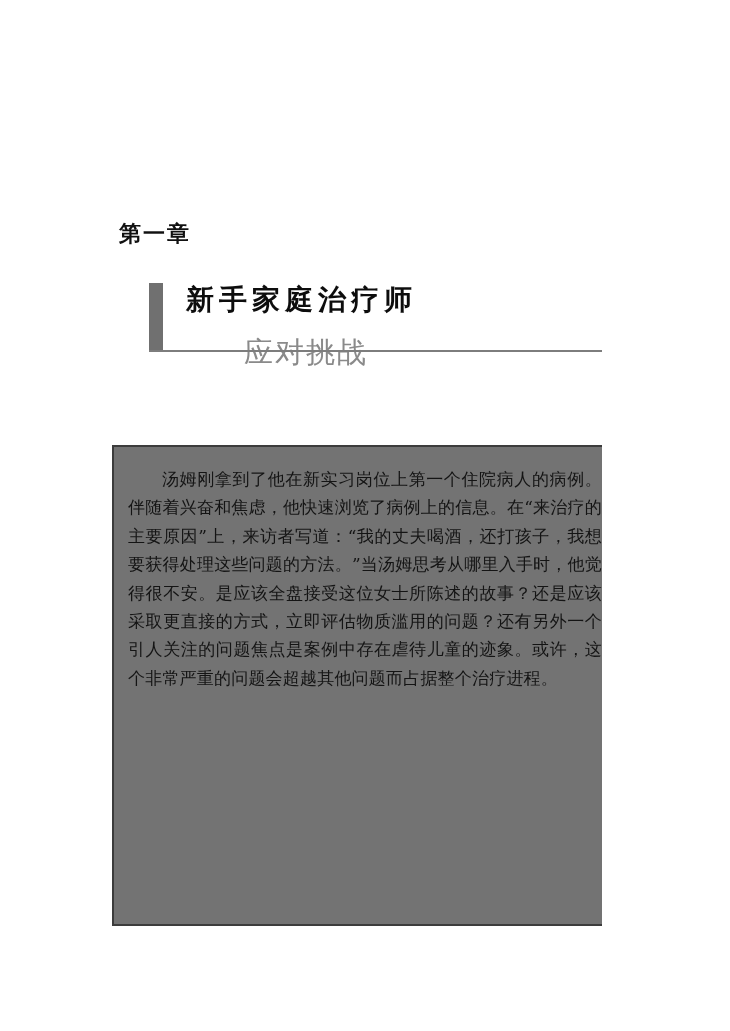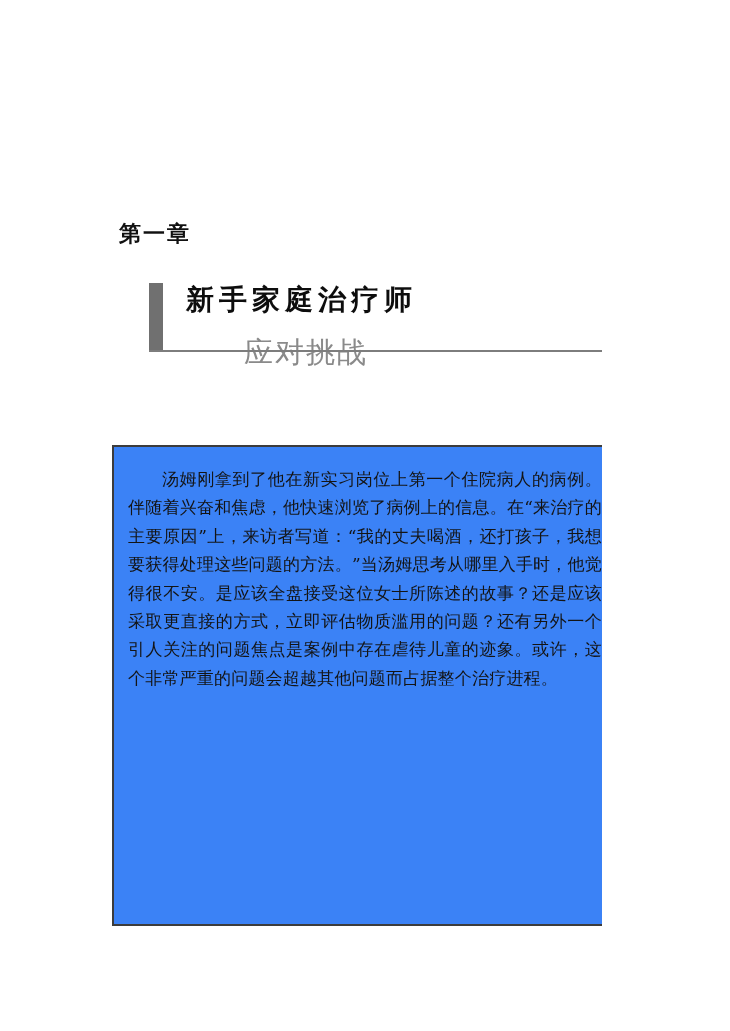--- a/index.html
+++ b/index.html
@@ -64,21 +64,21 @@
     height: 2px;
     background: #7d7d7d;
   }
   .case-box {
     position: absolute;
     left: 112px;
     top: 445px;
     width: 506px;
     height: 481px;
     box-sizing: border-box;
-    background: #3b82f6;
+    background: #737373;
     border: 2px solid #3c3c3c;
     padding: 18px 14px 0 14px;
   }
   .case-box p {
     margin: 0;
     font-family: "DejaVu Serif", serif;
     font-size: 17px;
     line-height: 28.4px;
     color: #141414;
     text-align: justify;

